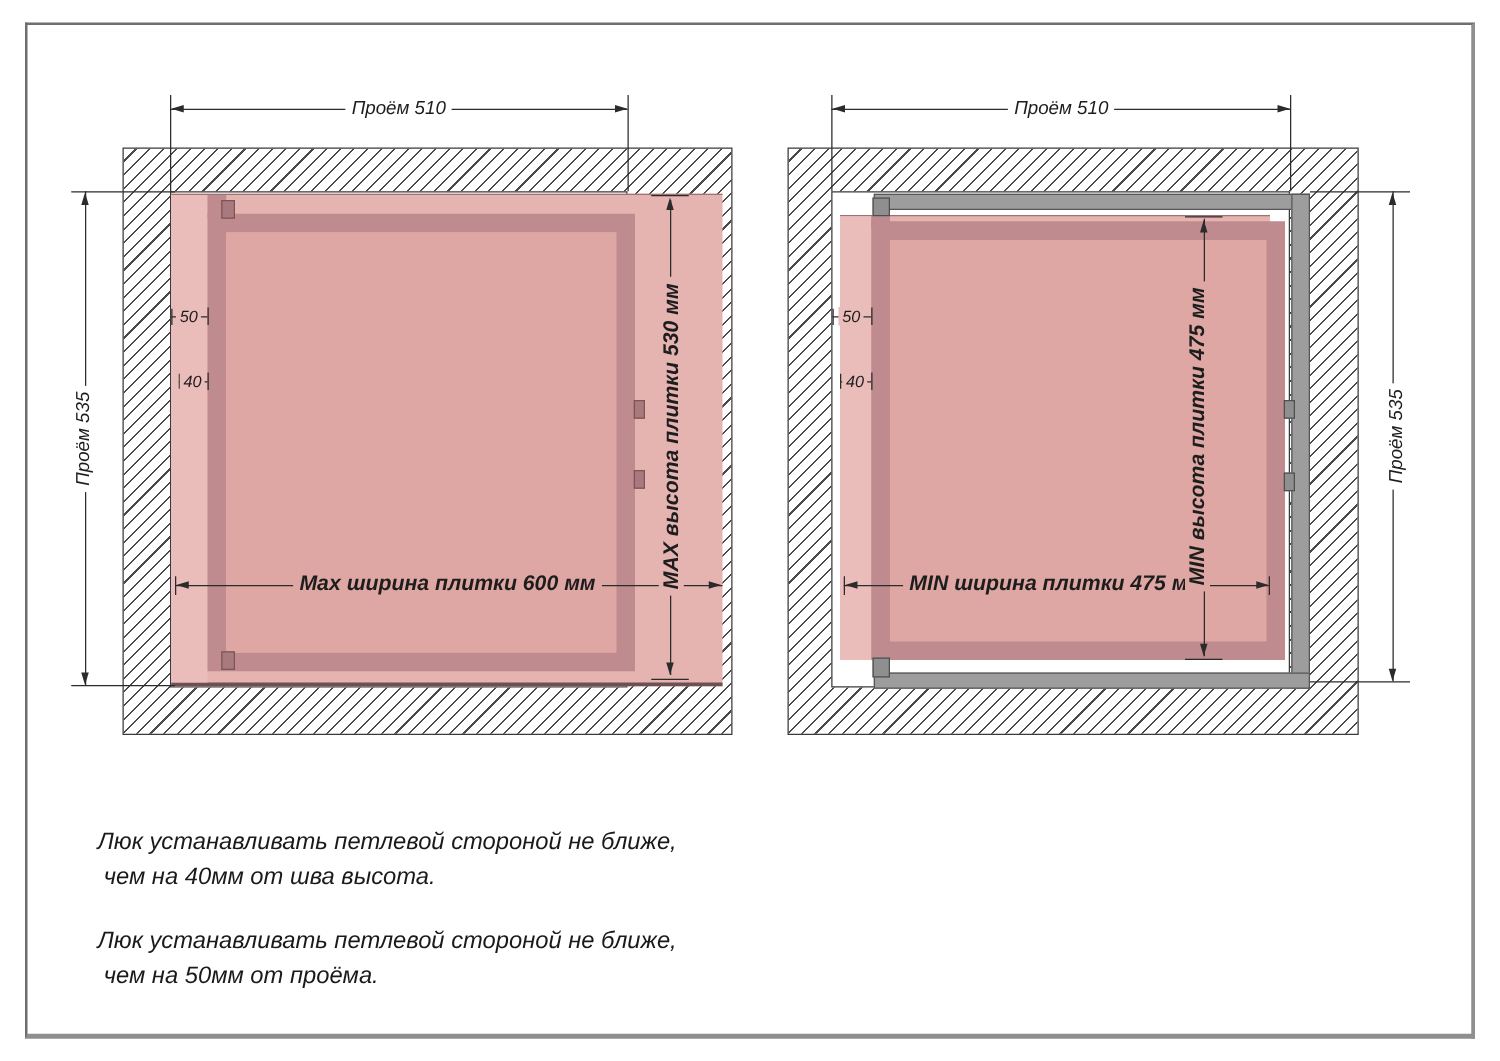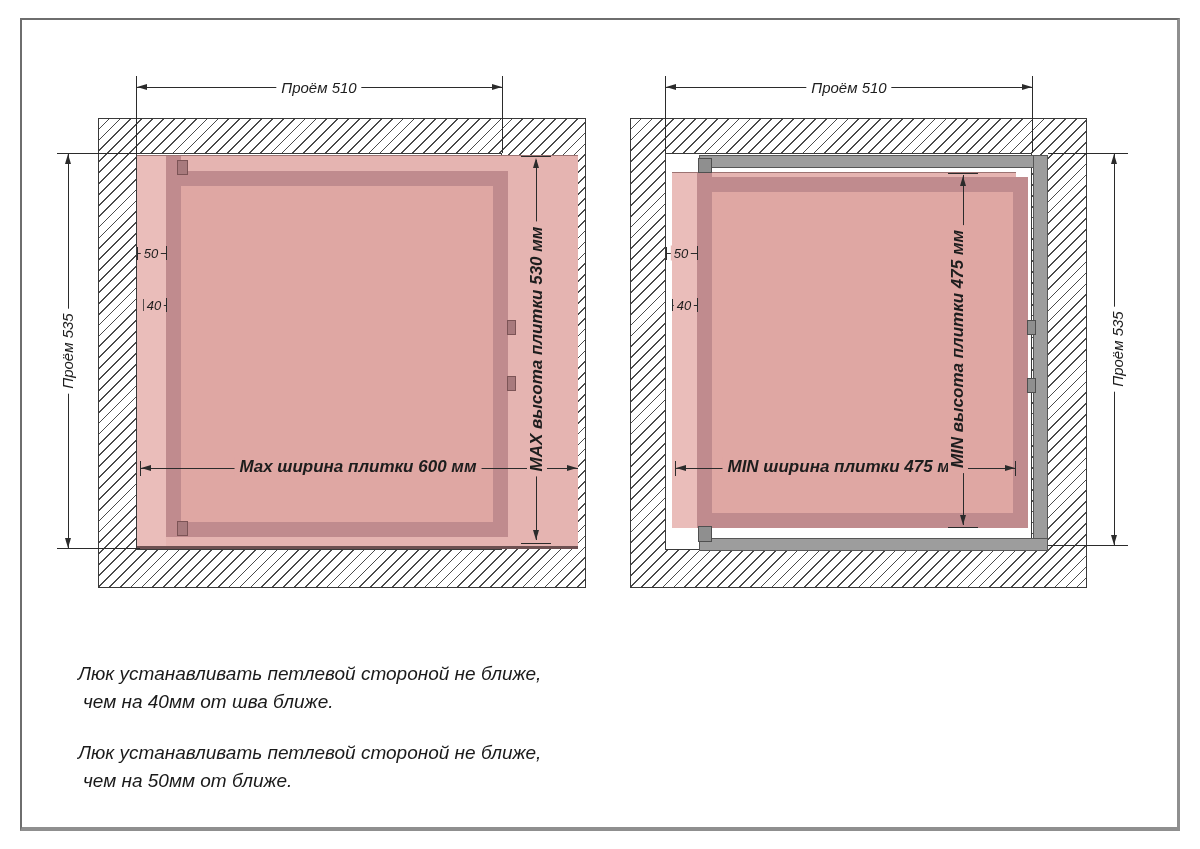--- a/index.html
+++ b/index.html
@@ -157,20 +157,20 @@
     <div class="abs dl" style="left:948px; top:173px; width:30px; height:1px;"></div>
     <div class="abs dl" style="left:948px; top:527px; width:30px; height:1px;"></div>
     <div class="abs arr u" style="left:960px; top:176px;"></div>
     <div class="abs arr d" style="left:960px; top:515px;"></div>
     <span class="vlabel bold bgp" style="left:958px; top:349px;">MIN высота плитки 475 мм</span>
   </section>
 
   <div class="notes">
     <div class="para">
       <div class="l1">Люк устанавливать петлевой стороной не ближе,</div>
-      <div class="l2">чем на 40мм от шва ближе.</div>
+      <div class="l2">чем на 40мм от шва высота.</div>
     </div>
     <div class="para">
       <div class="l1">Люк устанавливать петлевой стороной не ближе,</div>
-      <div class="l2">чем на 50мм от ближе.</div>
+      <div class="l2">чем на 50мм от проёма.</div>
     </div>
   </div>
 </div>
 
 </body></html>

